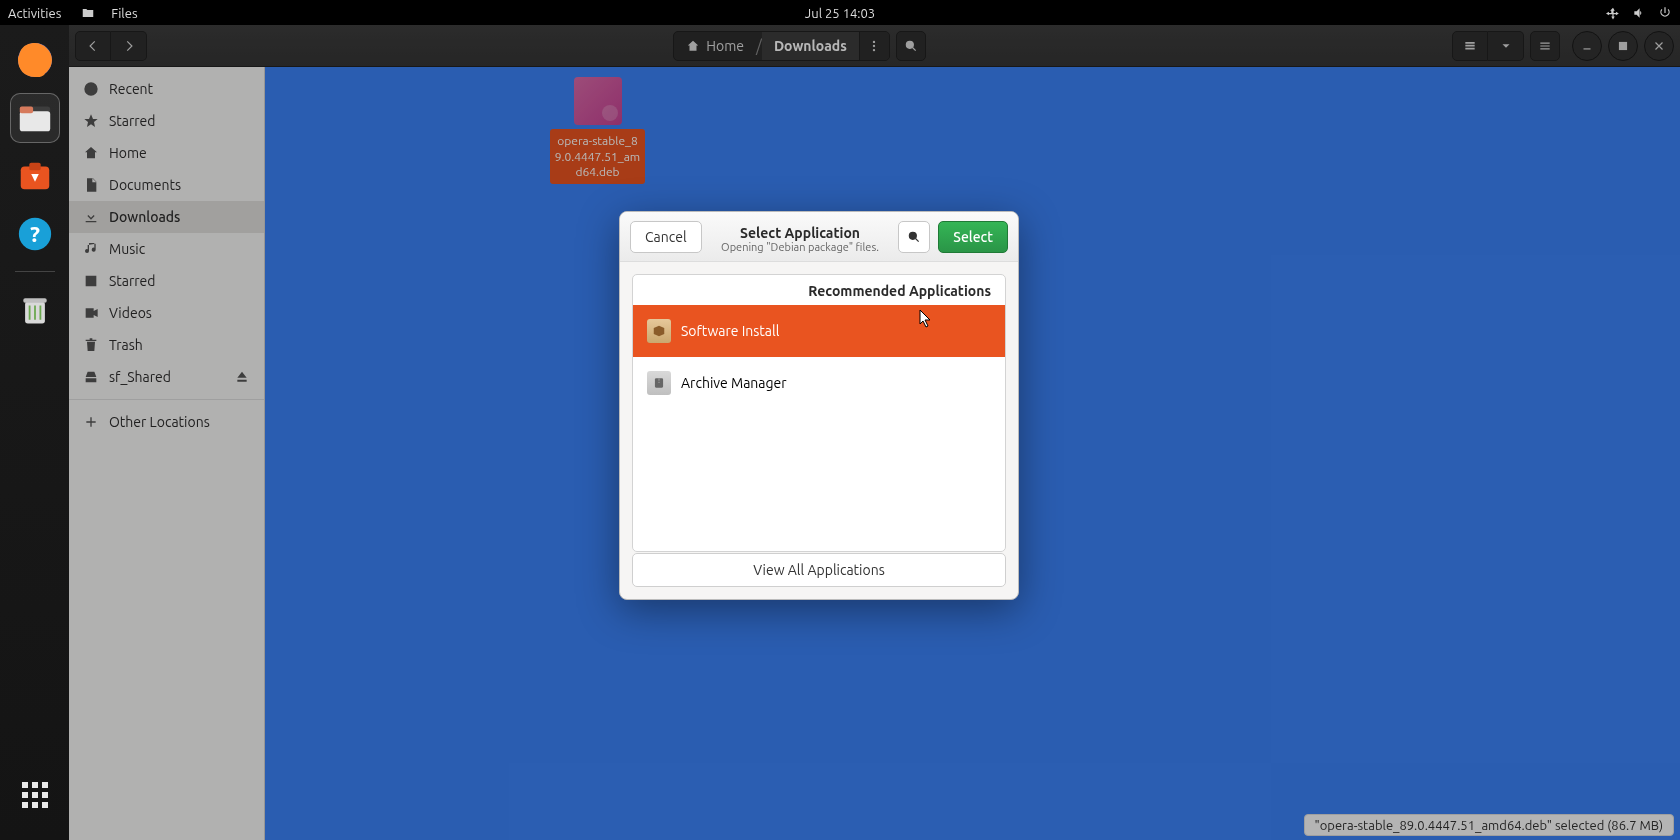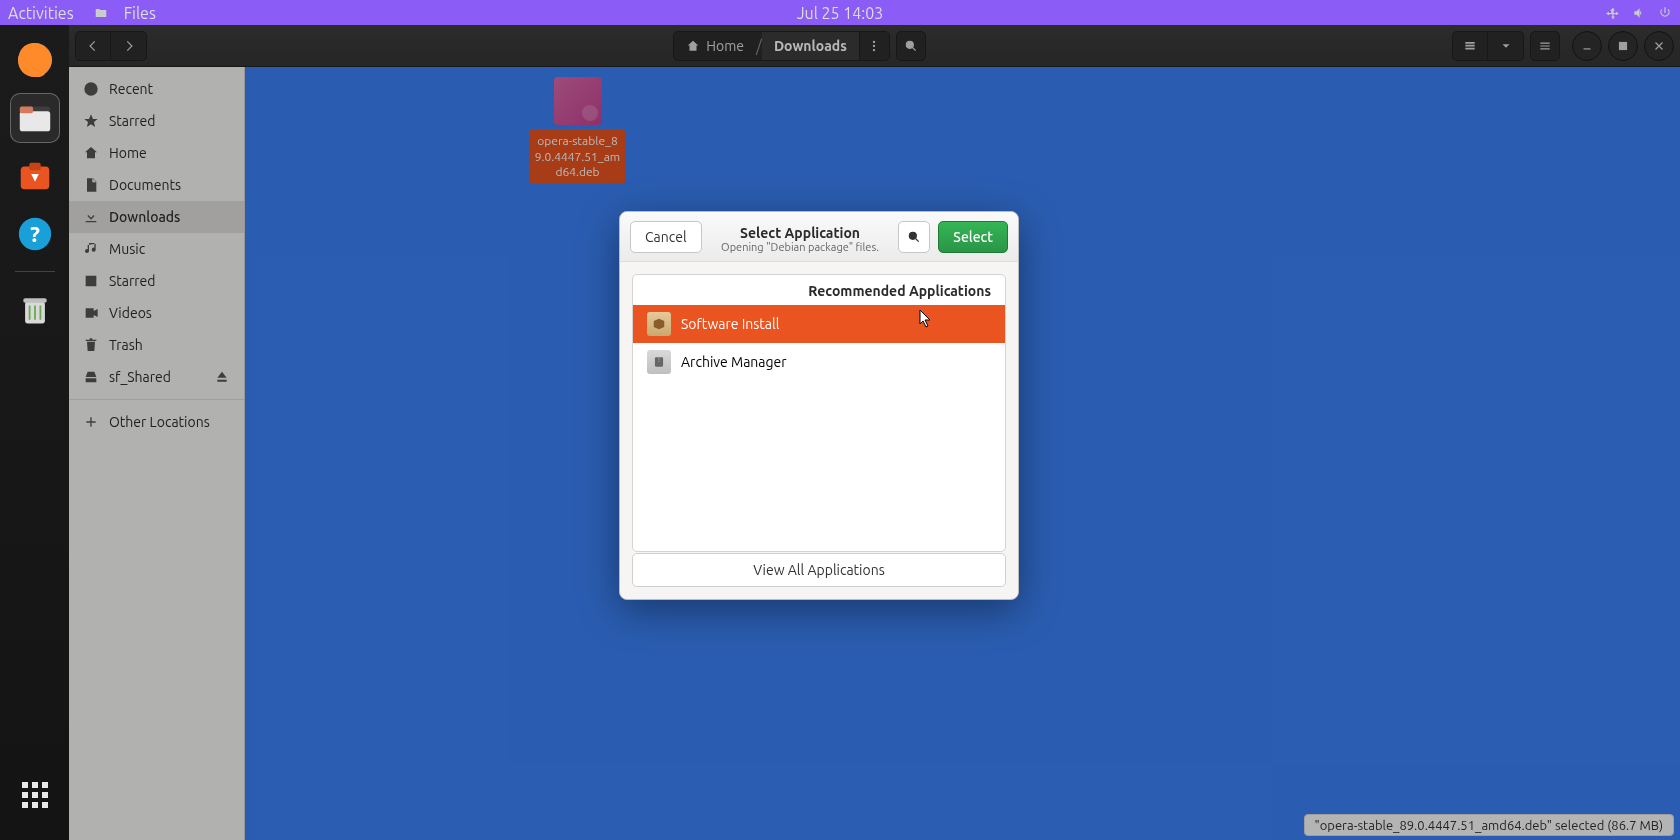--- a/index.html
+++ b/index.html
@@ -1,19 +1,19 @@
 <!DOCTYPE html>
 <html><head>
 <meta charset="utf-8">
 <style>
   * { box-sizing: border-box; margin: 0; padding: 0; font-family: "Ubuntu", "Cantarell", sans-serif; }
   html, body { width: 1680px; height: 840px; overflow: hidden; background: #1d1d1d; }
 
   
-  .top-panel { height: 25px; background: #8b5cf6; color: #ddd; display: flex; align-items: center; font-size: 16px; padding: 0 8px; }
+  .top-panel { height: 25px; background: #000000; color: #ddd; display: flex; align-items: center; font-size: 13px; padding: 0 8px; }
   .top-panel .left { display: flex; gap: 20px; align-items: center; }
   .top-panel .center { position: absolute; left: 50%; transform: translateX(-50%); }
   .top-panel .right { margin-left: auto; display: flex; gap: 12px; align-items: center; }
   .top-panel .app-ind { display: flex; align-items: center; gap: 16px; }
   .top-panel svg { width: 14px; height: 14px; fill: #ccc; }
 
   
   .dock { position: absolute; left: 0; top: 25px; bottom: 0; width: 69px; background: linear-gradient(#1b1b1b,#141414); display: flex; flex-direction: column; align-items: center; padding-top: 10px; gap: 8px; }
   .dock .item { width: 50px; height: 50px; border-radius: 10px; display: flex; align-items: center; justify-content: center; }
   .dock .item.active { background: #4a4a4a55; box-shadow: inset 0 0 0 1px #666; }
@@ -31,21 +31,21 @@
   .pathbar { flex: 0 0 auto; margin: 0 auto; display: flex; align-items: center; height: 30px; border: 1px solid #202020; border-radius: 5px; background: #2d2d2d; overflow: hidden; }
   .pathseg { padding: 0 12px; height: 100%; display: flex; align-items: center; gap: 6px; color: #ddd; font-size: 14px; }
   .pathseg.current { background: #3c3c3c; font-weight: 600; color: #fff; }
   .pathdiv { color: #888; }
   .spacer { flex: 1; }
   .titlebar-right { display: flex; gap: 6px; align-items: center; }
   .winctl { display: flex; gap: 6px; margin-left: 6px; }
   .winctl .tbtn { width: 30px; border-radius: 50%; background: #323232; border: 1px solid #1a1a1a; }
 
   .files-body { flex: 1; display: flex; min-height: 0; }
-  .sidebar { width: 176px; background: #f6f5f4; border-right: 1px solid #d0d0d0; padding-top: 6px; font-size: 14px; color: #2e2e2e; }
+  .sidebar { width: 196px; background: #f6f5f4; border-right: 1px solid #d0d0d0; padding-top: 6px; font-size: 14px; color: #2e2e2e; }
   .sb-item { display: flex; align-items: center; gap: 10px; padding: 8px 14px; }
   .sb-item.active { background: #e0dedb; font-weight: 500; }
   .sb-item svg { width: 16px; height: 16px; fill: #555; flex-shrink: 0; }
   .sb-item .eject { margin-left: auto; }
   .sb-sep { height: 1px; background: #ddd; margin: 6px 0; }
 
   .content { flex: 1; position: relative; background: #3b82f6; }
   .file-item { position: absolute; left: 285px; top: 10px; width: 95px; text-align: center; }
   .file-icon { width: 48px; height: 48px; margin: 0 auto 4px; background: linear-gradient(135deg,#d96aa8,#c64394); border-radius: 4px; position: relative; }
   .file-icon:after { content:""; position:absolute; right:4px; bottom:4px; width:16px; height:16px; background:#fff3; border-radius:50%; }
@@ -61,21 +61,21 @@
   .dlg-header { height: 50px; display: flex; align-items: center; padding: 8px 10px; gap: 8px; border-bottom: 1px solid #ddd; background: linear-gradient(#fafafa,#ebebeb); }
   .dlg-btn { height: 32px; padding: 0 14px; border: 1px solid #c7c7c7; background: #fff; border-radius: 5px; font-size: 14px; color: #333; display: flex; align-items: center; justify-content: center; }
   .dlg-btn.primary { background: #2ea44f; background: linear-gradient(#34b556,#2a9547); border-color: #1f7a36; color: #fff; font-weight: 500; }
   .dlg-title-block { flex: 1; text-align: center; line-height: 1.1; }
   .dlg-title { font-weight: 600; font-size: 14px; color: #2a2a2a; margin-top: 6px; }
   .dlg-sub   { font-size: 11px; color: #666; }
   .dlg-search { width: 32px; padding: 0; }
   .dlg-body { padding: 12px; }
   .dlg-list { border: 1px solid #d3d3d3; border-radius: 5px; background: #fff; height: 278px; overflow: hidden; }
   .dlg-section { padding: 8px 14px 6px; font-weight: 700; font-size: 14px; color: #2a2a2a; text-align: right; }
-  .app-row { display: flex; align-items: center; gap: 10px; padding: 7px 14px; font-size: 14px; }
+  .app-row { display: flex; align-items: center; gap: 10px; padding: 14px 14px; font-size: 14px; }
   .app-row.selected { background: #e95420; color: #fff; }
   .app-row .aicon { width: 24px; height: 24px; border-radius: 3px; display: flex; align-items: center; justify-content: center; }
   .aicon.pkg { background: linear-gradient(#e6c89a,#caa86f); }
   .aicon.arc { background: linear-gradient(#d9d9d9,#bfbfbf); }
   .dlg-footer-btn { margin-top: 1px; border: 1px solid #cfcfcf; background: #fff; border-radius: 5px; text-align: center; padding: 8px 0; font-size: 14px; color: #333; }
 
   
   .cursor { position: absolute; left: 919px; top: 309px; width: 14px; height: 20px; pointer-events: none; }
   .cursor svg { width: 14px; height: 20px; }
 

